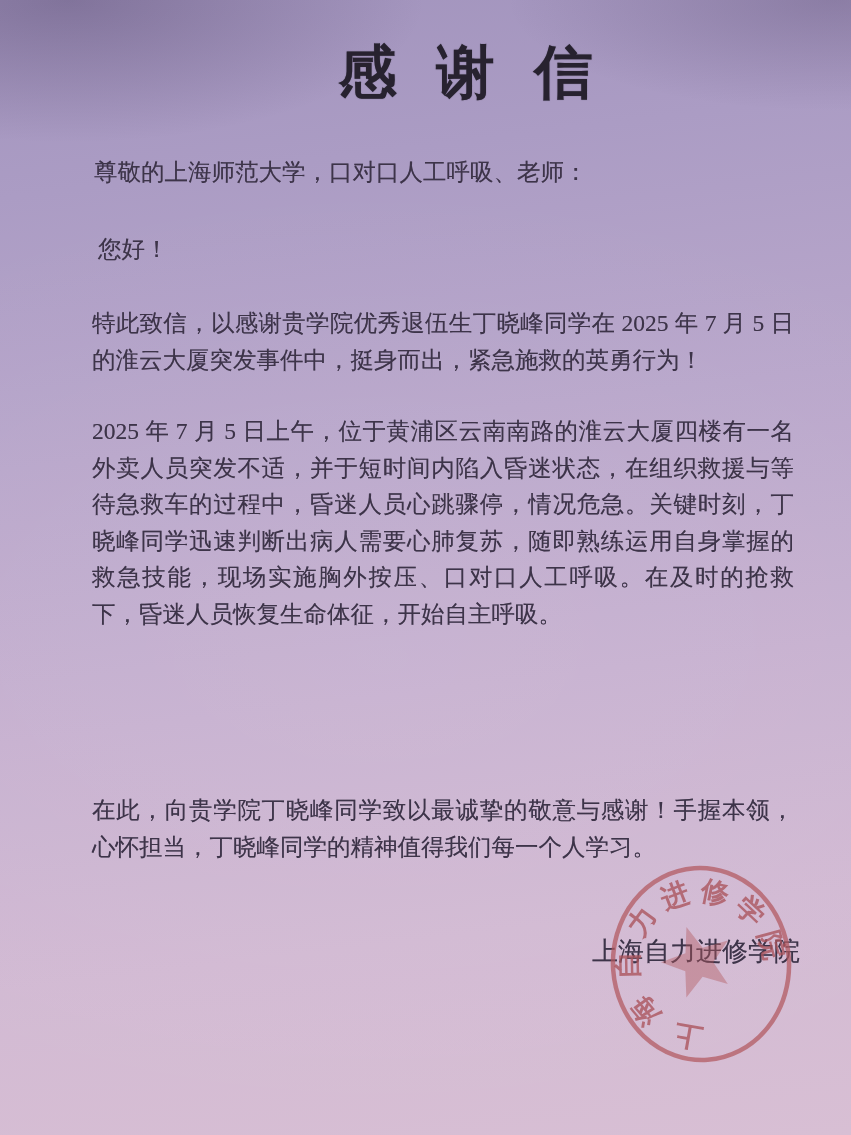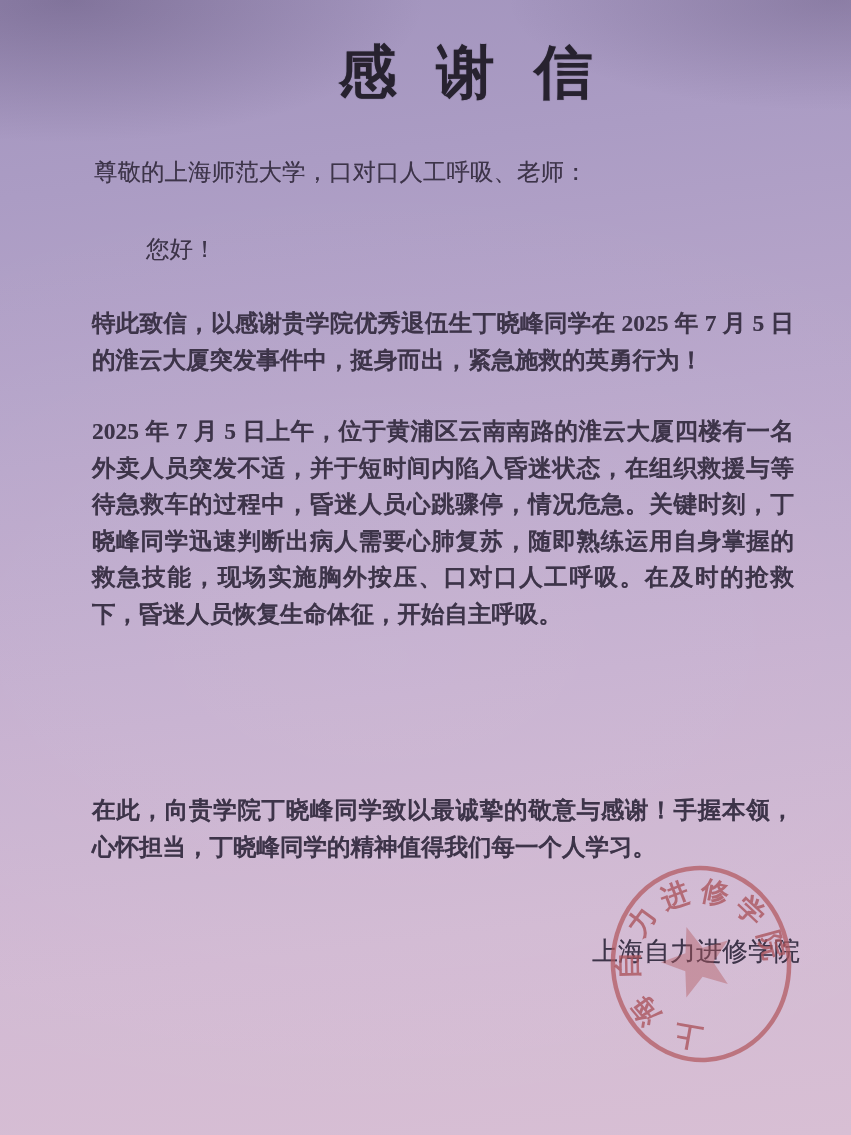--- a/index.html
+++ b/index.html
@@ -23,25 +23,25 @@
     letter-spacing:40px;text-indent:40px;
     text-shadow:0 0 1px rgba(39,34,47,0.6);
     padding-left:40px;
   }
   .line, .para{
     font-size:23.5px;
     color:#3d3449;
     text-shadow:0 0 0.5px rgba(61,52,73,0.5);
   }
   .salutation{position:absolute;top:156px;left:94px;}
-  .greeting{position:absolute;top:233px;left:98px;margin-left:48px;}
+  .greeting{position:absolute;top:233px;left:98px;}
   .para{
     position:absolute;left:92px;width:702px;
     line-height:37px;
-    text-align:justify;text-justify:inter-character;font-weight:bold;
+    text-align:justify;text-justify:inter-character;
   }
   .p1{top:305px;}
   .p2{top:413px;line-height:36.5px;}
   .p3{top:622px;line-height:36px;}
   .p4{top:792px;line-height:37px;}
   .signature{position:absolute;top:934px;left:592px;font-size:26px;font-family:Liberation Mono, monospace;}
   .date{position:absolute;top:980px;left:600px;font-size:23.5px;letter-spacing:1px;}
   .stamp{position:absolute;left:585px;top:848px;}
   .stamp text{
     font-family:"Liberation Serif","DejaVu Serif",serif;

